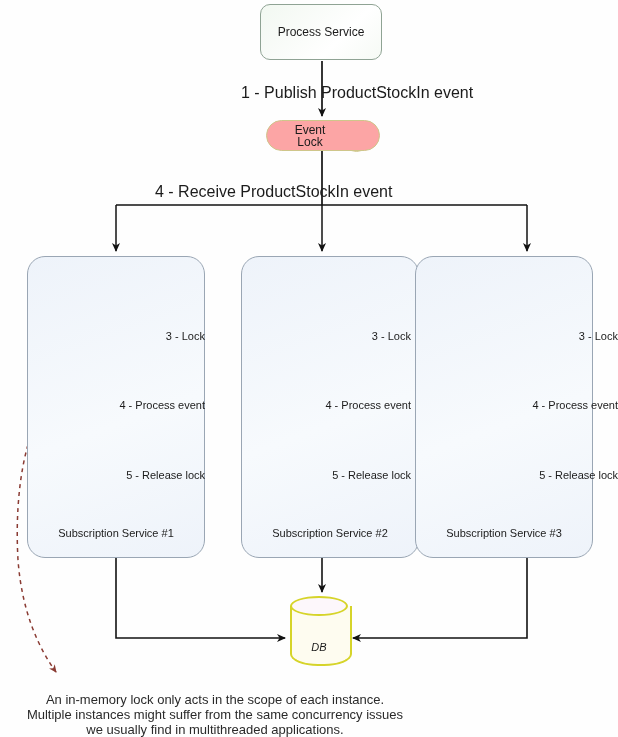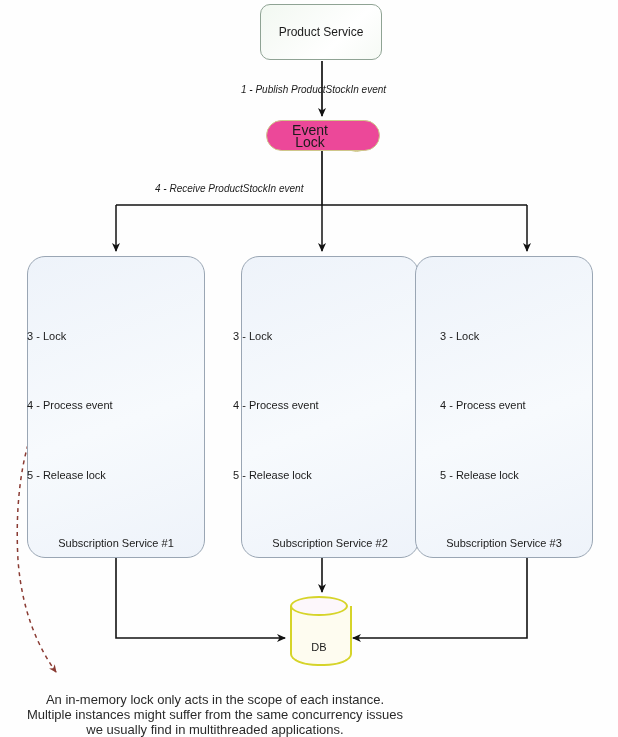--- a/index.html
+++ b/index.html
@@ -41,22 +41,22 @@
     background: linear-gradient(135deg, #f2f8f1 0%, #ffffff 65%, #f6faf5 100%);
     font-size: 12px;
   }
   .event-queue {
     left: 266px;
     top: 120px;
     width: 114px;
     height: 31px;
     border: 1px solid #cfc68a;
     border-radius: 16px;
-    background: #ec4899;
-    font-size: 14px;
+    background: #fca5a5;
+    font-size: 12px;
     line-height: 12px;
     padding-right: 26px;
   }
   .event-queue-circle {
     position: absolute;
     left: 341px;
     top: 121px;
     width: 29px;
     height: 29px;
     border: 1px solid #cfc68a;
@@ -65,31 +65,31 @@
   }
   .subscription {
     width: 178px;
     height: 302px;
     top: 256px;
     border: 1px solid #9aa6b4;
     border-radius: 18px;
     background: linear-gradient(160deg, #eef3fa 0%, #f7fafd 55%, #eef3fa 100%);
     align-items: flex-end;
     justify-content: center;
-    padding-bottom: 8px;
+    padding-bottom: 18px;
     font-size: 11px;
   }
   .sub1 { left: 27px; }
   .sub2 { left: 233px; margin-left: 8px; }
   .sub3 { left: 415px; }
 
   .step {
     position: absolute;
     width: 178px;
-    text-align: left;
+    text-align: right;
     font-size: 11px;
     color: #1b1b1b;
   }
 
   .db-body {
     position: absolute;
     left: 290px;
     top: 606px;
     width: 58px;
     height: 58px;
@@ -112,28 +112,28 @@
     background: #fdf7fb;
   }
   .db-label {
     position: absolute;
     left: 290px;
     top: 641px;
     width: 58px;
     text-align: center;
     font-size: 11px;
     color: #1b1b1b;
+    font-style: italic;
   }
 
   .edge-label {
     position: absolute;
-    font-size: 10px;
+    font-size: 16px;
     color: #1b1b1b;
     white-space: nowrap;
-    font-style: italic;
   }
   .label-publish { left: 241px; top: 84px; }
   .label-receive { left: 155px; top: 183px; }
 
   .caption {
     position: absolute;
     left: 26px;
     top: 692px;
     width: 378px;
     text-align: center;
@@ -184,21 +184,21 @@
     <path d="M116,558 L116,638 L285,638" stroke="#121212" stroke-width="1.6" fill="none" marker-end="url(#ah)"></path>
     <path d="M322,558 L322,592" stroke="#121212" stroke-width="1.6" fill="none" marker-end="url(#ah)"></path>
     <path d="M527,558 L527,638 L353,638" stroke="#121212" stroke-width="1.6" fill="none" marker-end="url(#ah)"></path>
 
     <path d="M66,311 C58,311 58,313 58,320 L58,392 C58,399 56,401 52,402 C56,403 58,405 58,412 L58,484 C58,491 58,493 66,493" stroke="#c2315e" stroke-width="2.6" fill="none" stroke-linecap="round"></path>
 
     <path d="M50,403 C26,425 14,490 18,560 C22,614 40,650 56,672" stroke="#8a3b33" stroke-width="1.5" stroke-dasharray="4,4" fill="none" marker-end="url(#ah-red)"></path>
   </svg>
 
   <div class="node product-service">
-    <span>Product Service</span>
+    <span>Process Service</span>
   </div>
 
   <div class="event-queue-circle"></div>
   <div class="node event-queue">
     <span>
       <span>Event</span><br>
       <span>Lock</span>
     </span>
   </div>
 

